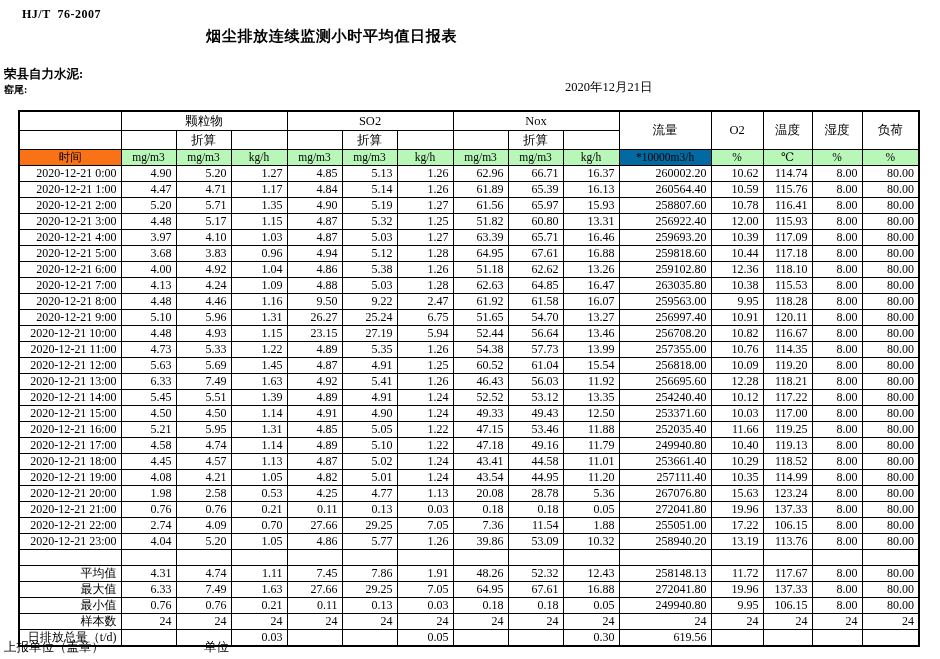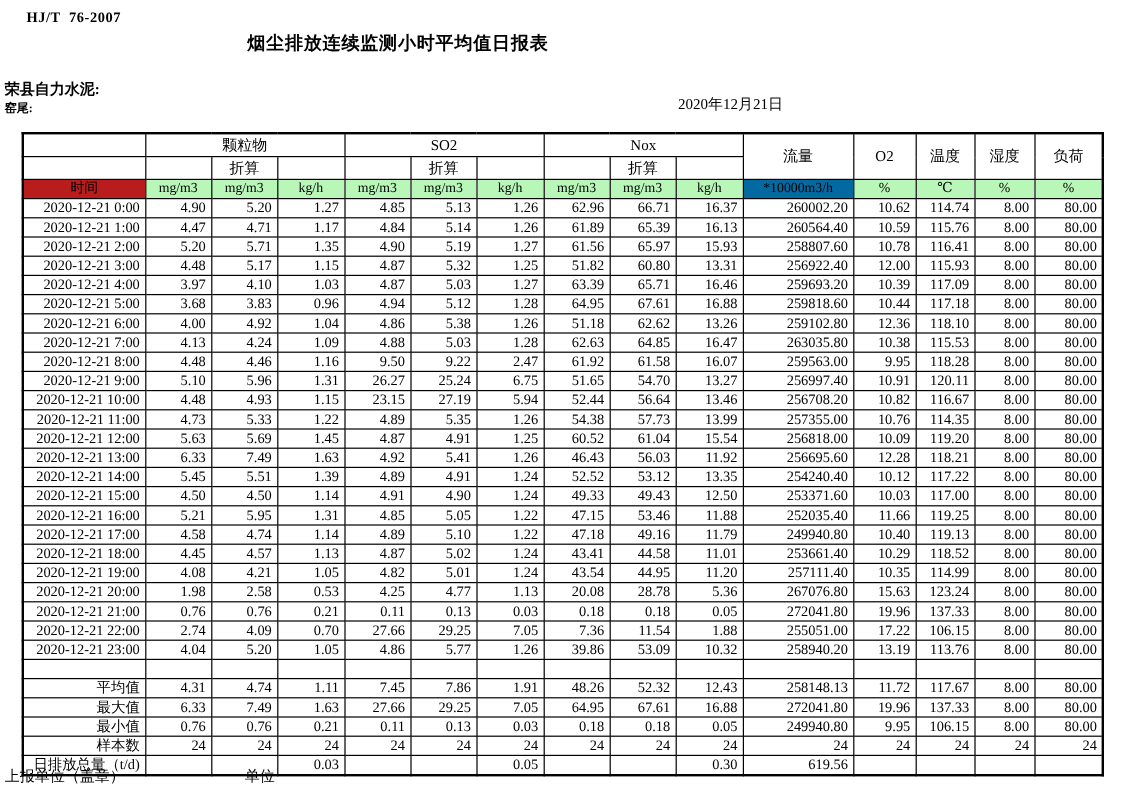--- a/index.html
+++ b/index.html
@@ -83,21 +83,21 @@
       <td>折算</td>
       <td></td>
       <td></td>
       <td>折算</td>
       <td></td>
       <td></td>
       <td>折算</td>
       <td></td>
     </tr>
     <tr class="units">
-      <td style="background: #b91c1c;">时间</td>
+      <td style="background: #f97316;">时间</td>
       <td class="thickL" style="background: rgb(185, 247, 185);">mg/m3</td>
       <td style="background: rgb(185, 247, 185);">mg/m3</td>
       <td style="background: rgb(185, 247, 185);">kg/h</td>
       <td style="background: rgb(185, 247, 185);">mg/m3</td>
       <td style="background: rgb(185, 247, 185);">mg/m3</td>
       <td style="background: rgb(185, 247, 185);">kg/h</td>
       <td style="background: rgb(185, 247, 185);">mg/m3</td>
       <td style="background: rgb(185, 247, 185);">mg/m3</td>
       <td style="background: rgb(185, 247, 185);">kg/h</td>
       <td class="thickL" style="background: #0369a1;">*10000m3/h</td>

